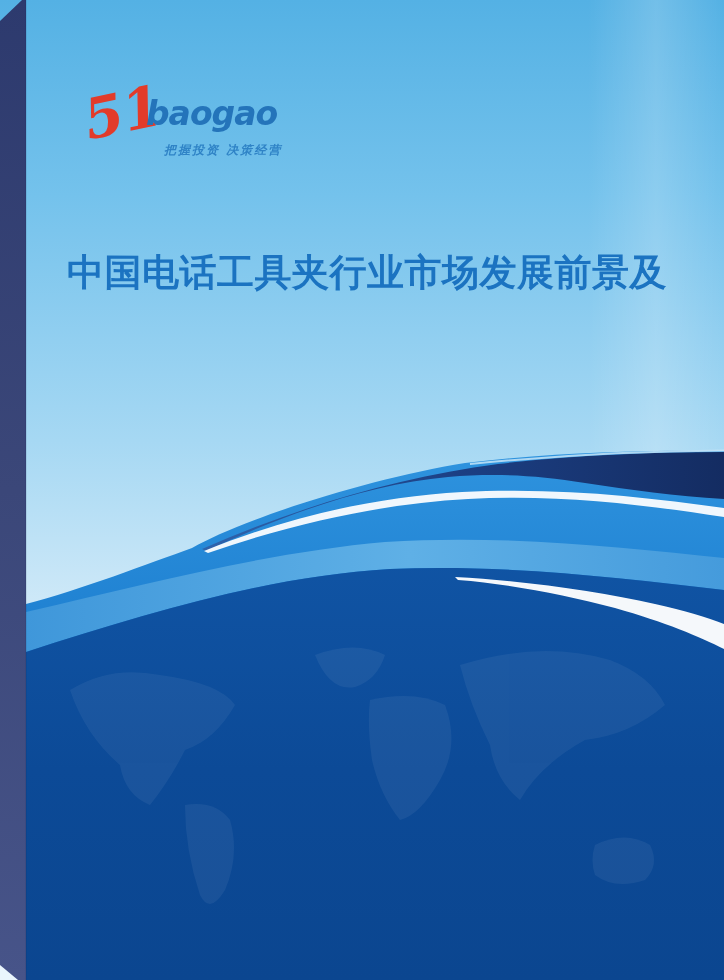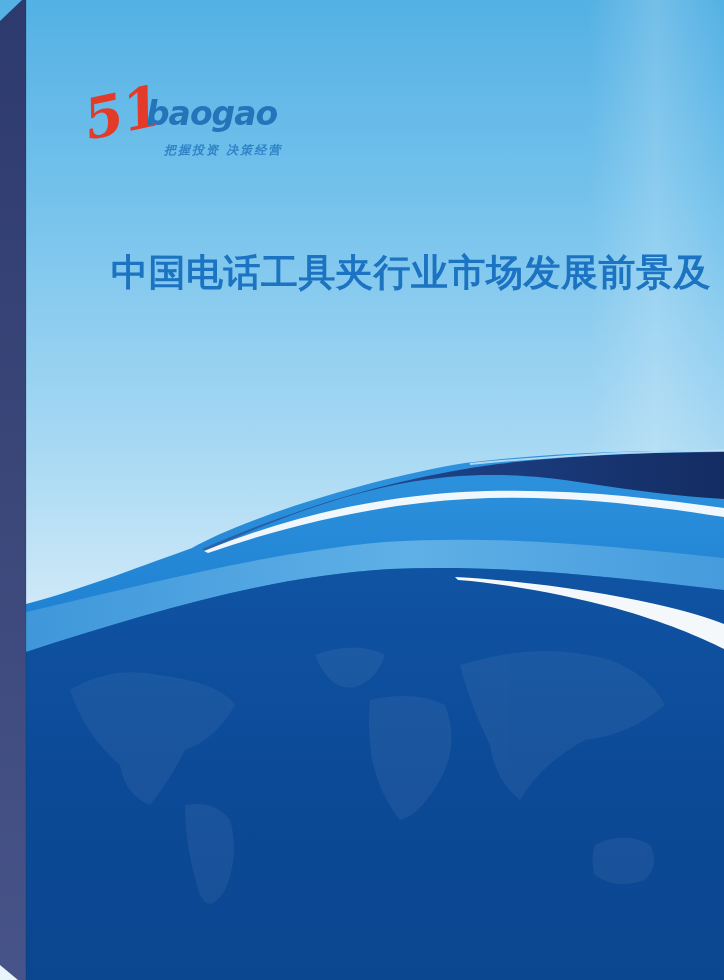--- a/index.html
+++ b/index.html
@@ -35,21 +35,21 @@
     letter-spacing:2px;
     color:var(--logo_tagline,#2f83c6);
   }
   .report-title{
     left:67px;top:251px;
     font-weight:bold;
     font-size:37px;line-height:43px;
     letter-spacing:0.5px;
     color:var(--title,#1b73c1);
   }
-  .report-title .line{display:block;margin-left:44px;}
+  .report-title .line{display:block;}
 </style>
 </head>
 <body>
 
 <div id="cover">
 
   <svg id="art" viewBox="0 0 724 980" xmlns="http://www.w3.org/2000/svg">
     <defs>
       <linearGradient id="skyG" x1="0" y1="0" x2="0" y2="1">
         <stop offset="0" stop-color="#54b1e4"></stop>

